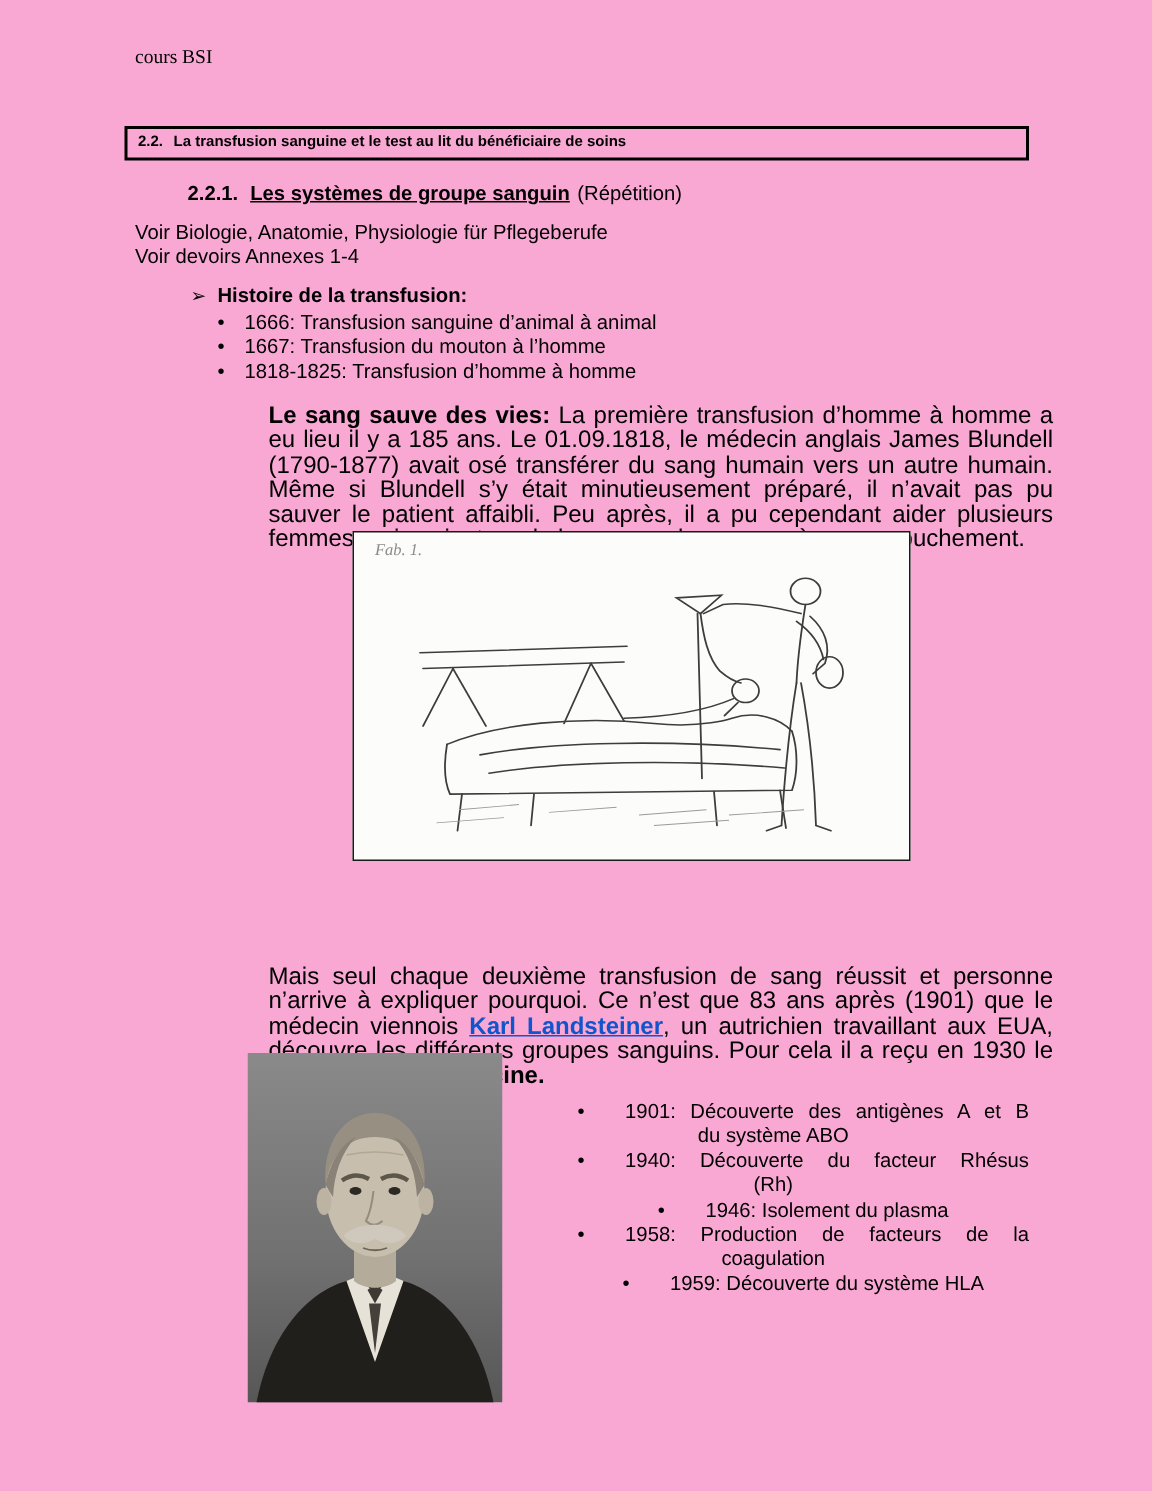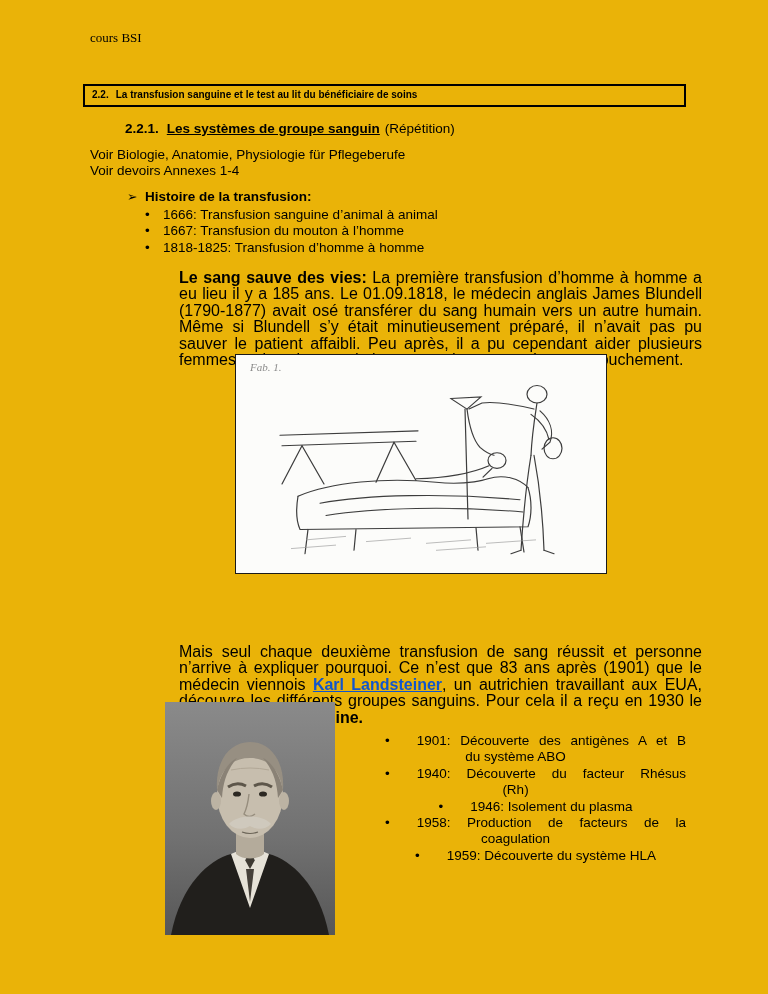--- a/index.html
+++ b/index.html
@@ -3,21 +3,21 @@
 <meta charset="utf-8">
 <style>
   * { box-sizing: border-box; }
   html, body { margin: 0; padding: 0; }
   body {
     width: 768px; height: 994px;
     background: #ffffff;
     font-family: "Liberation Sans", sans-serif;
     color: #000;
   }
-  .sheet { position: relative; width: 768px; height: 994px; background: #eab308; overflow: hidden; }
+  .sheet { position: relative; width: 768px; height: 994px; background: #f9a8d4; overflow: hidden; }
 
   .b { font-weight: bold; text-align: right; }
   .u { text-decoration: underline; }
 
   .corner-note {
     position: absolute; left: 90px; top: 30px;
     font-family: "Liberation Serif", serif; font-size: 13px;
   }
 
   .title-box {

